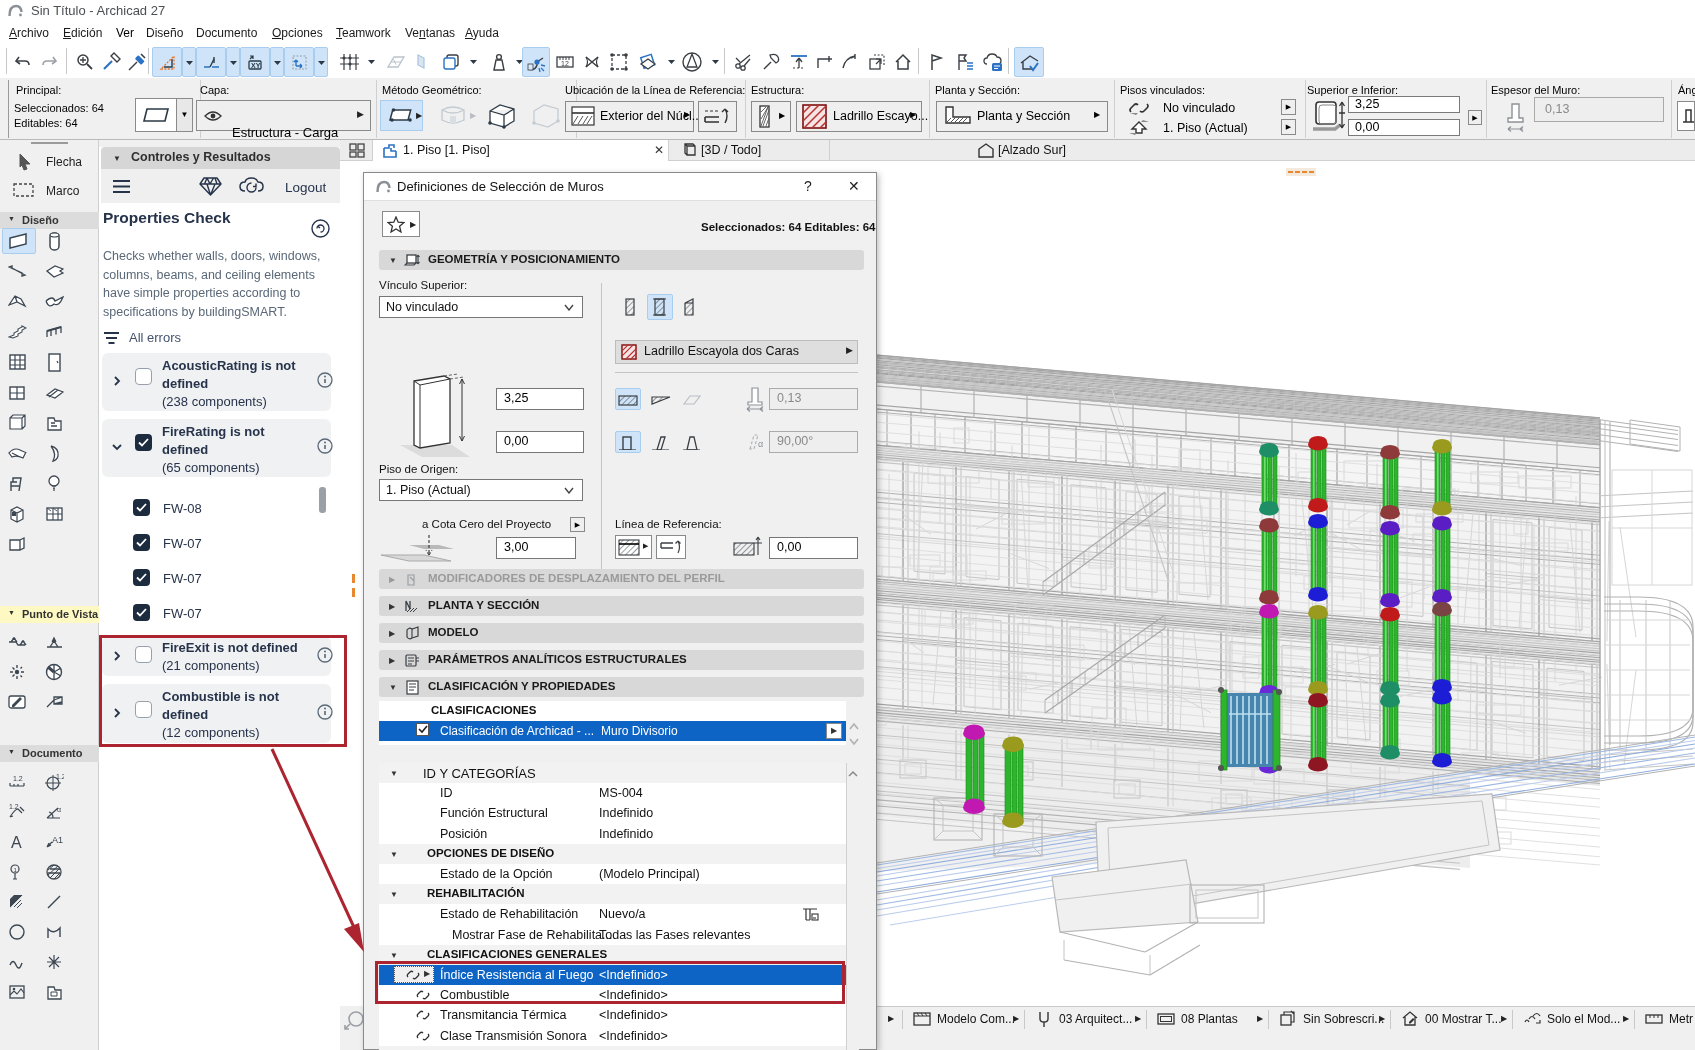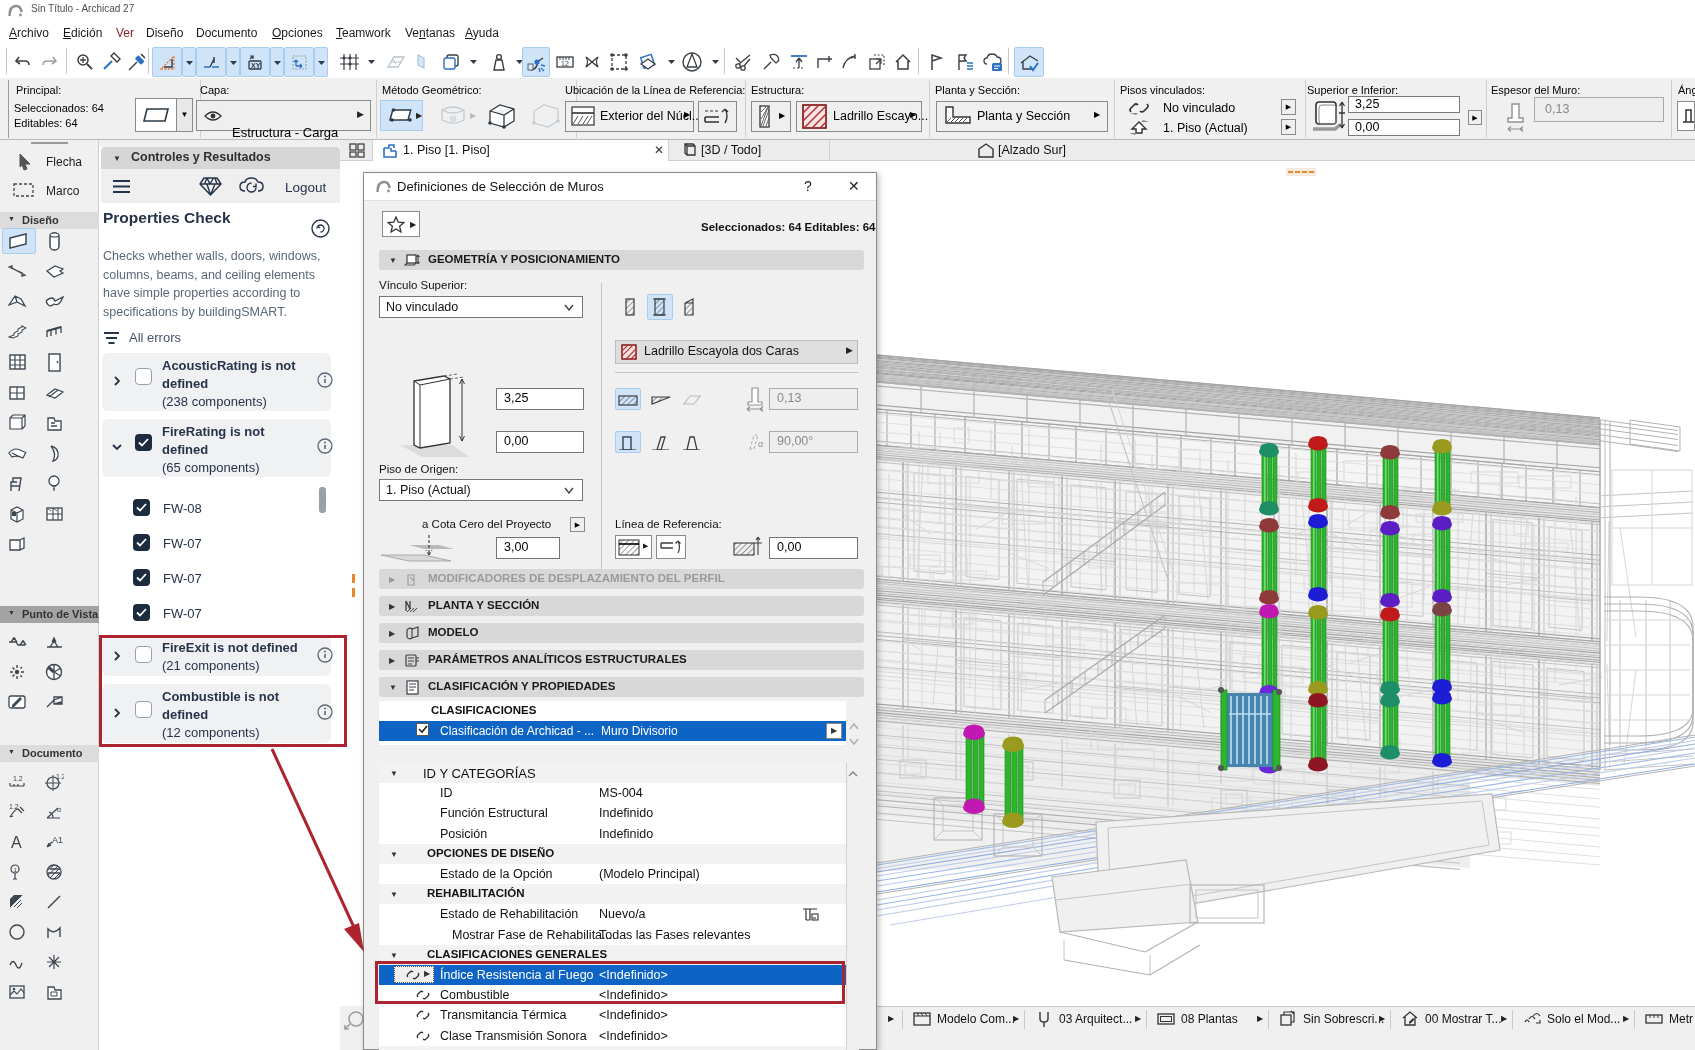--- a/index.html
+++ b/index.html
@@ -3,26 +3,26 @@
 *{margin:0;padding:0;box-sizing:border-box}
 html,body{width:1695px;height:1050px;overflow:hidden;font-family:"Liberation Sans",sans-serif;background:#f0f0f0;position:relative}
 .abs{position:absolute}
 .ico{display:inline-block;vertical-align:middle}
 </style></head><body>
 <div class="abs" style="left:0;top:0;width:1695px;height:22px;background:#fff">
 <svg class="abs" style="left:8px;top:4px" width="15" height="14" viewBox="0 0 15 14">
       <path d="M1.5 12 Q1.5 2 8 2 Q13 2 13.5 8" stroke="#8a8f94" stroke-width="2.4" fill="none"></path>
       <circle cx="12.5" cy="11" r="1.4" fill="#8a8f94"></circle>
     </svg>
-<div class="abs" style="left:31px;top:3px;font-size:10px;color:#4a4f54">Sin Título - Archicad 27</div>
+<div class="abs" style="left:31px;top:3px;font-size:13px;color:#4a4f54">Sin Título - Archicad 27</div>
 </div>
 <div class="abs" style="left:0;top:22px;width:1695px;height:22px;background:#fff"></div>
 <div class="abs" style="left:9px;top:26px;font-size:12px;color:#1a1a1a"><span style="text-decoration:underline">A</span>rchivo</div>
 <div class="abs" style="left:63px;top:26px;font-size:12px;color:#1a1a1a"><span style="text-decoration:underline">E</span>dición</div>
-<div class="abs" style="left:116px;top:26px;font-size:12px;color:#7f1d1d">Ver</div>
+<div class="abs" style="left:116px;top:26px;font-size:12px;color:#000000">Ver</div>
 <div class="abs" style="left:146px;top:26px;font-size:12px;color:#1a1a1a">Diseño</div>
 <div class="abs" style="left:196px;top:26px;font-size:12px;color:#1a1a1a">Documento</div>
 <div class="abs" style="left:272px;top:26px;font-size:12px;color:#1a1a1a"><span style="text-decoration:underline">O</span>pciones</div>
 <div class="abs" style="left:336px;top:26px;font-size:12px;color:#1a1a1a"><span style="text-decoration:underline">T</span>eamwork</div>
 <div class="abs" style="left:405px;top:26px;font-size:12px;color:#1a1a1a">Ve<span style="text-decoration:underline">n</span>tanas</div>
 <div class="abs" style="left:465px;top:26px;font-size:12px;color:#1a1a1a"><span style="text-decoration:underline">A</span>yuda</div>
 <div class="abs" style="left:0;top:44px;width:1695px;height:34px;background:#fff"></div>
 <div class="abs" style="left:6px;top:48px;width:1px;height:26px;background:#c8c8c8"></div>
 <div class="abs" style="left:10px;top:47px;width:26px;height:30px;border-radius:2px;text-align:center;line-height:28px"><svg class="ico" width="20" height="20" viewBox="0 0 20 20" style="">
       <path d="M6 5 L3 9 L7 12" stroke="#3a3f44" stroke-width="1.6" fill="none"></path>
@@ -320,21 +320,21 @@
 <div class="abs" style="left:46px;top:15px;font-size:12px;color:#222">Flecha</div>
 <svg class="abs" style="left:13px;top:43px" width="21" height="14" viewBox="0 0 21 14">
       <rect x="1" y="1" width="19" height="12" fill="none" stroke="#444" stroke-width="1.3" stroke-dasharray="3 2"></rect>
     </svg>
 <div class="abs" style="left:46px;top:44px;font-size:12px;color:#222">Marco</div>
 </div>
 <div class="abs" style="left:0;top:212px;width:99px;height:17px;background:#dcdcdc;font-size:11px;font-weight:bold;color:#333">
     <span style="position:absolute;left:8px;top:3px;font-size:7px">▼</span>
     <span style="position:absolute;left:22px;top:2px">Diseño</span>
   </div>
-<div class="abs" style="left:0;top:606px;width:99px;height:17px;background:#a3a3a3;font-size:11px;font-weight:bold;color:#333">
+<div class="abs" style="left:0;top:606px;width:99px;height:17px;background:#fef9c3;font-size:11px;font-weight:bold;color:#333">
     <span style="position:absolute;left:8px;top:3px;font-size:7px">▼</span>
     <span style="position:absolute;left:22px;top:2px">Punto de Vista</span>
   </div>
 <div class="abs" style="left:0;top:745px;width:99px;height:17px;background:#dcdcdc;font-size:11px;font-weight:bold;color:#333">
     <span style="position:absolute;left:8px;top:3px;font-size:7px">▼</span>
     <span style="position:absolute;left:22px;top:2px">Documento</span>
   </div>
 <div class="abs" style="left:2px;top:228px;width:34px;height:26px;background:#cfe4f8;border:1px solid #a8cdee;border-radius:2px"></div>
 <svg class="abs" style="left:8px;top:232px" width="19" height="19" viewBox="0 0 19 19">
     <path d="M2 6 L18 2 V12 L2 16 Z" fill="#fff" stroke="#3c4752" stroke-width="1.5"></path>
@@ -1686,21 +1686,21 @@
 <svg class="abs" style="left:200px;top:314px" width="10" height="7" viewBox="0 0 10 7">
       <path d="M1 1 L5 6 L9 1" stroke="#444" stroke-width="1.4" fill="none"></path>
     </svg>
 <div class="abs" style="left:58px;top:345px;font-size:11.5px;color:#111">a Cota Cero del Proyecto</div>
 <div class="abs" style="left:206px;top:344px;width:15px;height:15px;background:#efefef;border:1px solid #8a8a8a;text-align:center;line-height:13px;font-size:7px">▶</div>
 <svg class="abs" style="left:15px;top:360px" width="105" height="32" viewBox="0 0 105 32">
       <path d="M2 22 L30 28 H72 L45 22 Z" fill="#d9d9d9" stroke="#aaa" stroke-width="1"></path>
       <path d="M30 12 h30 l15 4 h-30 Z" fill="#b9b9b9"></path>
       <path d="M50 2 v20 m0 0 l-3-5 m3 5 l3-5" stroke="#333" stroke-width="1.1" fill="none" stroke-dasharray="3 2"></path>
     </svg>
-<div class="abs" style="left:132px;top:364px;width:64px;height:22px;background:#fff;border:1px solid #767676;font-size:12.5px;padding:2px 0 0 7px">3,00</div>
+<div class="abs" style="left:132px;top:364px;width:80px;height:22px;background:#fff;border:1px solid #767676;font-size:12.5px;padding:2px 0 0 7px">3,00</div>
 <div class="abs" style="left:251px;top:345px;font-size:11.5px;color:#111">Línea de Referencia:</div>
 <div class="abs" style="left:251px;top:362px;width:37px;height:24px;background:#fff;border:1px solid #8a8a8a"></div>
 <svg class="abs" style="left:254px;top:366px" width="22" height="17" viewBox="0 0 22 17">
       <rect x="1" y="1" width="20" height="15" fill="url(#h1)" stroke="#3a3f44" stroke-width="1.1"></rect>
       <path d="M1 5 h20" stroke="#000" stroke-width="1.6"></path>
     </svg>
 <div class="abs" style="left:279px;top:369px;font-size:7px;color:#222">▶</div>
 <div class="abs" style="left:292px;top:362px;width:30px;height:24px;background:#fff;border:1px solid #8a8a8a"></div>
 <svg class="abs" style="left:295px;top:365px" width="24" height="19" viewBox="0 0 24 19">
       <path d="M2 5 h12 M2 10 h12 M2 5 v5" stroke="#3a3f44" stroke-width="1.4"></path>

